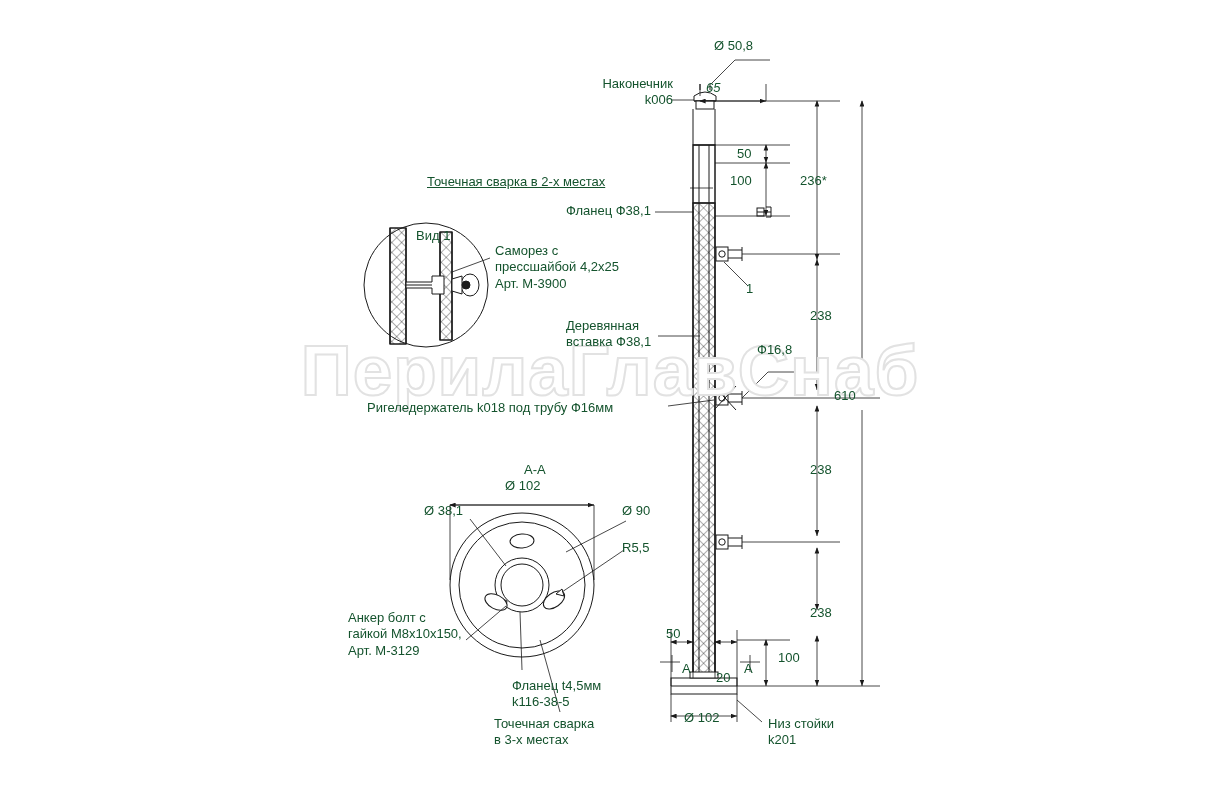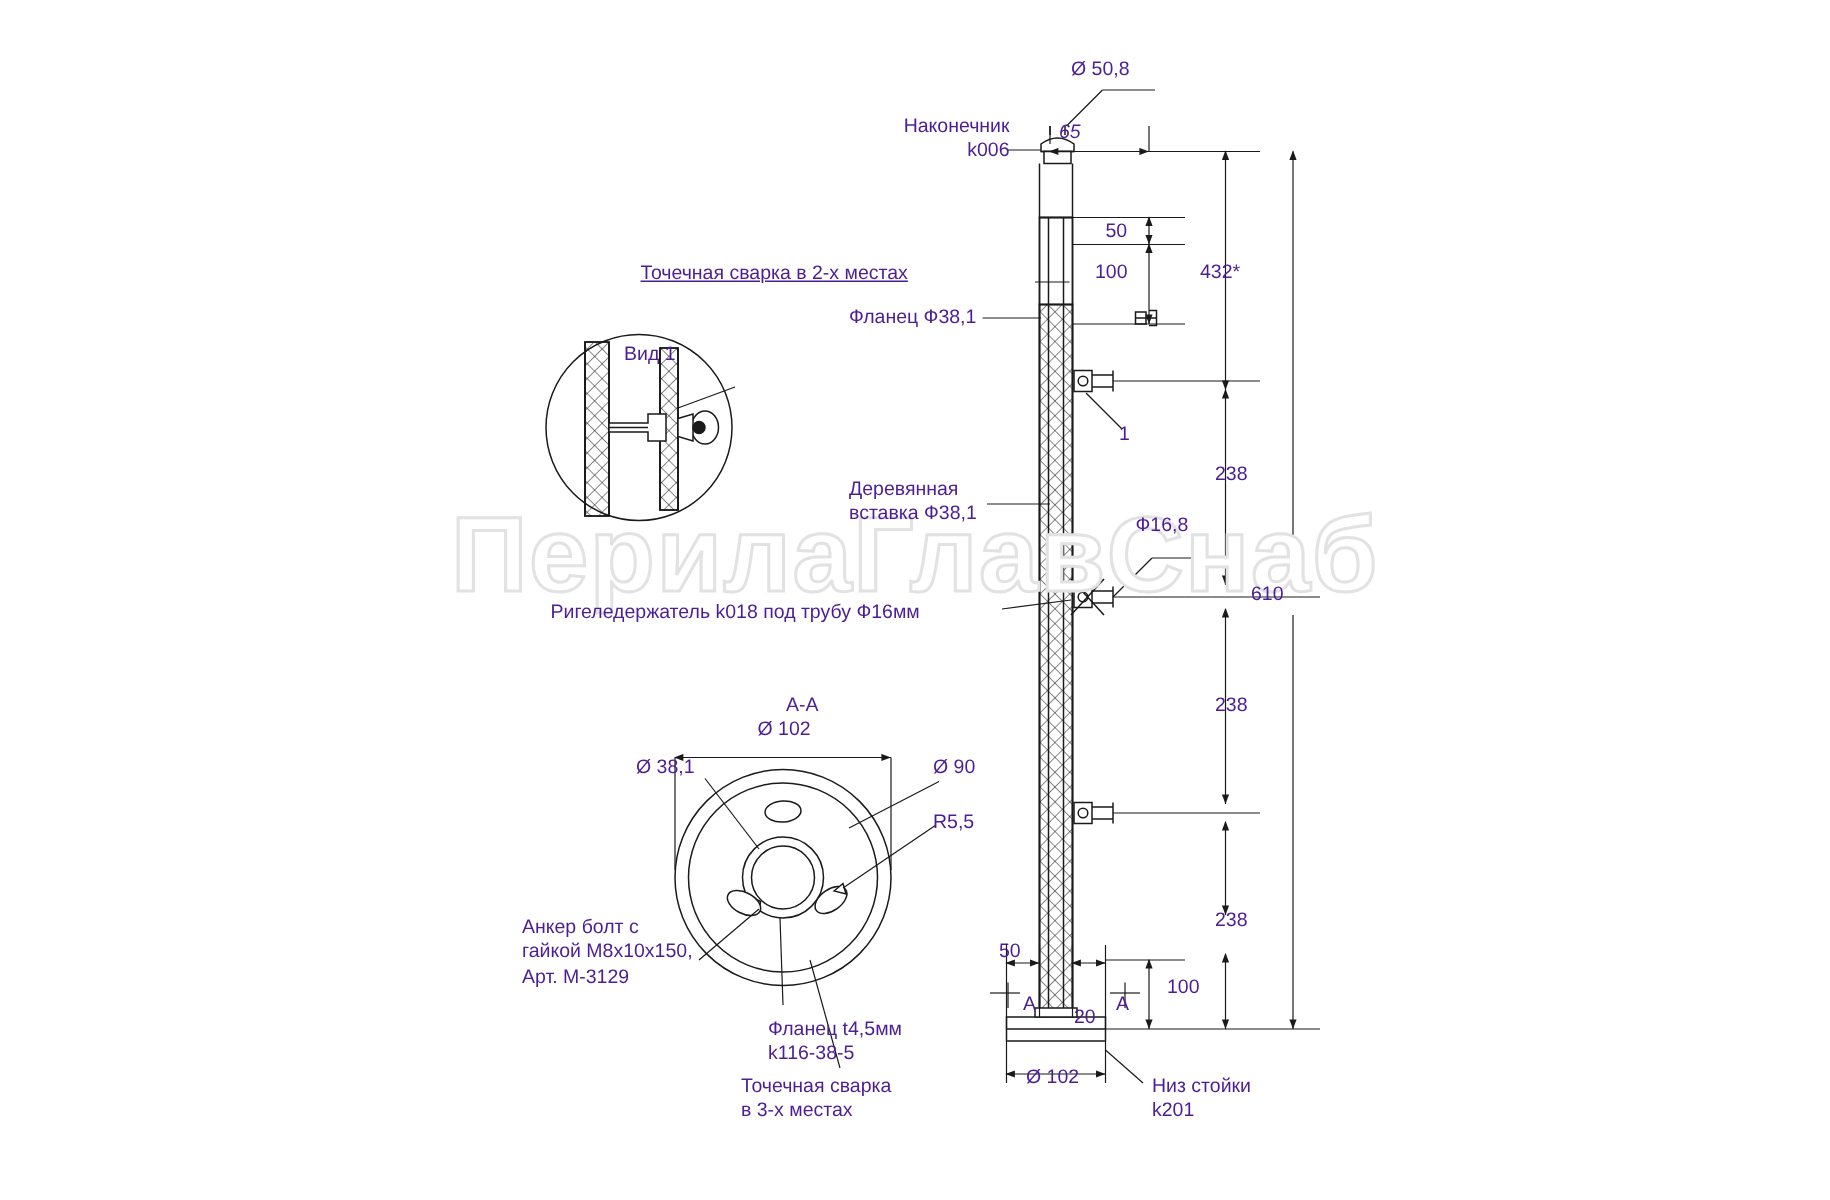--- a/index.html
+++ b/index.html
@@ -21,21 +21,21 @@
     position: absolute;
     left: 0;
     top: 0;
     width: 1220px;
     height: 800px;
   }
   .lbl {
     position: absolute;
     font-family: "Liberation Sans", sans-serif;
     font-size: 13px;
-    color: #4c1d95;
+    color: #14532d;
     white-space: pre;
     line-height: 1.25;
   }
   .lbl.u { text-decoration: underline; }
   .wm {
     position: absolute;
     left: 0;
     top: 330px;
     width: 1220px;
     text-align: center;
@@ -251,23 +251,26 @@
   <div class="lbl" style="left:583px; top:76px; text-align:right; width:90px;">Наконечник
 k006</div>
   <div class="lbl" style="left:714px; top:38px;">Ø 50,8</div>
   <div class="lbl" style="left:706px; top:80px;font-style:italic;">65</div>
 
   <div class="lbl u" style="left:427px; top:174px;">Точечная сварка в 2-х местах</div>
   <div class="lbl" style="left:566px; top:203px;">Фланец Ф38,1</div>
 
   <div class="lbl" style="left:737px; top:146px;">50</div>
   <div class="lbl" style="left:730px; top:173px;">100</div>
-  <div class="lbl" style="left:800px; top:173px;">432*</div>
+  <div class="lbl" style="left:800px; top:173px;">236*</div>
 
   <div class="lbl" style="left:416px; top:228px;">Вид 1</div>
+  <div class="lbl" style="left:495px; top:243px;">Саморез с
+прессшайбой 4,2х25
+Арт. M-3900</div>
 
   <div class="lbl" style="left:746px; top:281px;">1</div>
   <div class="lbl" style="left:810px; top:308px;">238</div>
   <div class="lbl" style="left:810px; top:462px;">238</div>
   <div class="lbl" style="left:810px; top:605px;">238</div>
   <div class="lbl" style="left:757px; top:342px;">Ф16,8</div>
   <div class="lbl" style="left:834px; top:388px;">610</div>
 
   <div class="lbl" style="left:566px; top:318px;">Деревянная
 вставка Ф38,1</div>

